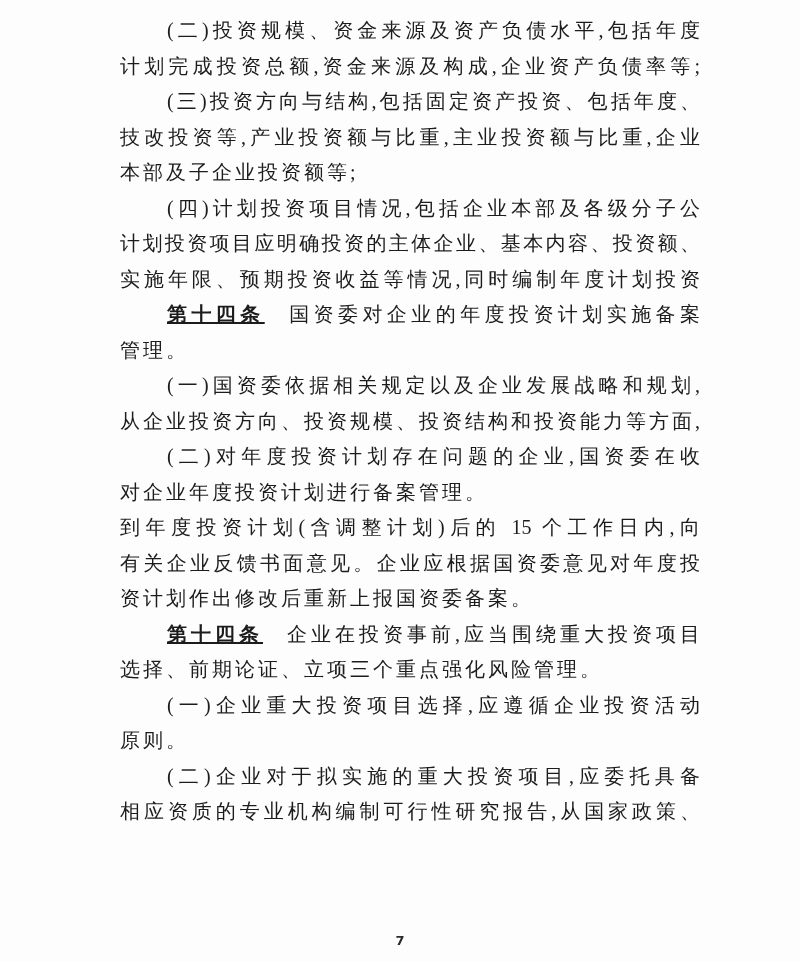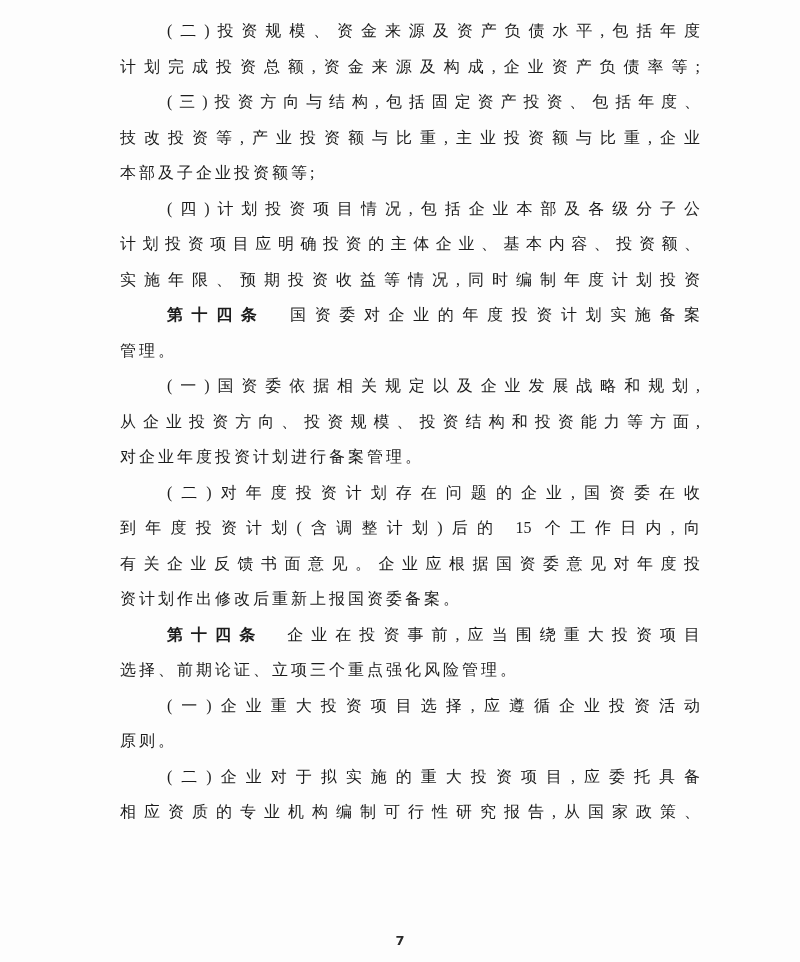--- a/index.html
+++ b/index.html
@@ -18,21 +18,21 @@
   }
   .text-block {
     position: absolute;
     left: 120px;
     top: 13px;
     width: 580px;
   }
   .line {
     height: 35.5px;
     line-height: 35.5px;
-    font-size: 16px;
+    font-size: 20px;
     letter-spacing: 0;
     white-space: nowrap;
   }
   
   .fill {
     white-space: normal;
     text-align: justify;
     text-align-last: justify;
   }
   
@@ -41,20 +41,21 @@
     font-family: Liberation Serif, serif;
   }
   .indent {
     padding-left: 47px;
   }
   .fill.indent {
     width: 533px;
   }
   .b {
     font-weight: bold;
+    text-decoration: underline;
   }
   .page-number {
     position: absolute;
     left: 0;
     width: 800px;
     top: 933px;
     text-align: center;
     font-family: "DejaVu Sans", sans-serif;
     font-size: 13px;
     font-weight: bold;
@@ -74,22 +75,22 @@
     <div class="line plain">本部及子企业投资额等;</div>
     <div class="line indent fill">(四)计划投资项目情况,包括企业本部及各级分子公</div>
     <div class="line fill">计划投资项目应明确投资的主体企业、基本内容、投资额、</div>
     <div class="line fill">实施年限、预期投资收益等情况,同时编制年度计划投资</div>
     <div class="line indent fill">
       <span class="b">第十四条</span><span>　国资委对企业的年度投资计划实施备案</span>
     </div>
     <div class="line plain">管理。</div>
     <div class="line indent fill">(一)国资委依据相关规定以及企业发展战略和规划,</div>
     <div class="line fill">从企业投资方向、投资规模、投资结构和投资能力等方面,</div>
+    <div class="line indent fill">(二)对年度投资计划存在问题的企业,国资委在收</div>
     <div class="line plain">对企业年度投资计划进行备案管理。</div>
-    <div class="line indent fill">(二)对年度投资计划存在问题的企业,国资委在收</div>
     <div class="line fill">到年度投资计划(含调整计划)后的 15 个工作日内,向</div>
     <div class="line fill">有关企业反馈书面意见。企业应根据国资委意见对年度投</div>
     <div class="line plain">资计划作出修改后重新上报国资委备案。</div>
     <div class="line indent fill">
       <span class="b">第十四条</span><span>　企业在投资事前,应当围绕重大投资项目</span>
     </div>
     <div class="line plain">选择、前期论证、立项三个重点强化风险管理。</div>
     <div class="line indent fill">(一)企业重大投资项目选择,应遵循企业投资活动</div>
     <div class="line plain">原则。</div>
     <div class="line indent fill">(二)企业对于拟实施的重大投资项目,应委托具备</div>

